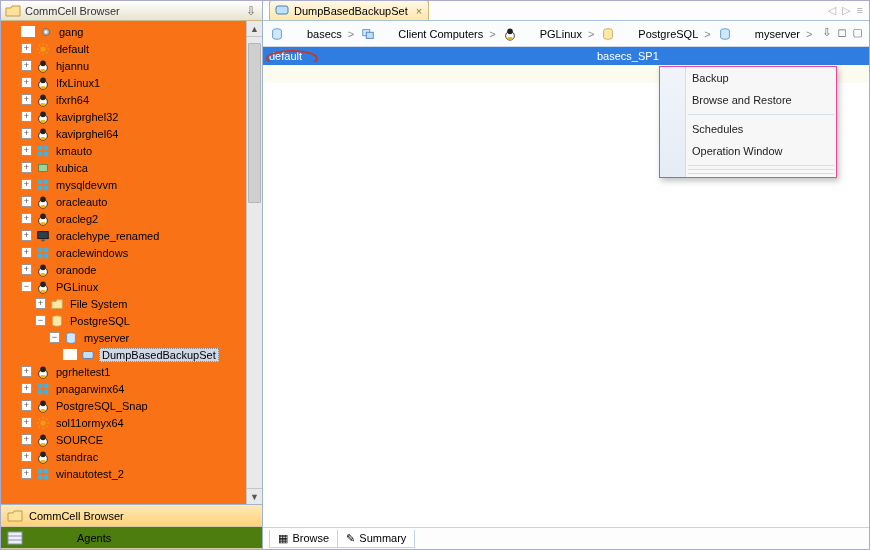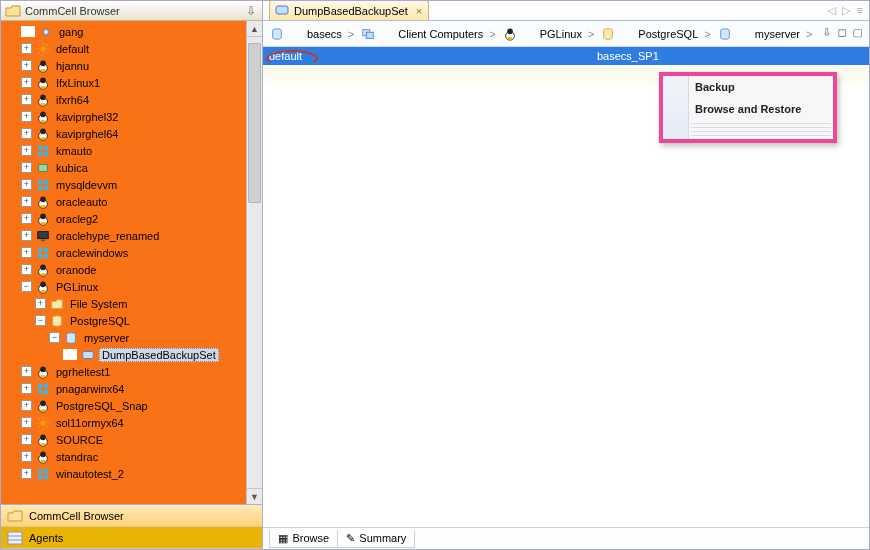--- a/index.html
+++ b/index.html
@@ -23,21 +23,21 @@
 .lbl.sel { background: #d0d8e8; border: 1px dotted #888; }
 .scroll-v { position: absolute; right: 0; top: 0; bottom: 0; width: 16px; background: #e9e9e9; border-left: 1px solid #c5c5c5; }
 .scroll-v .thumb { position: absolute; left: 1px; right: 1px; top: 22px; height: 160px; background: #cfcfcf; border: 1px solid #b5b5b5; border-radius: 1px; }
 .scroll-v .arr { position: absolute; left: 0; right: 0; height: 16px; background: #e9e9e9; display: flex; align-items: center; justify-content: center; color: #555; font-size: 9px; }
 .scroll-v .arr.up { top: 0; border-bottom: 1px solid #c5c5c5; }
 .scroll-v .arr.dn { bottom: 0; border-top: 1px solid #c5c5c5; }
 
 .left-bottom { border-top: 1px solid #a0b4d0; }
 .lbt { height: 22px; display: flex; align-items: center; padding: 0 6px; border-bottom: 1px solid #d6cba0; }
 .lbt.active { background: linear-gradient(#ffe9b8, #ffd27a); }
-.lbt.idle { background: #eab308; }
+.lbt.idle { background: #4d7c0f; gap: 48px; }
 .lbt .icon { width: 16px; margin-right: 6px; display: inline-flex; }
 
 
 .right { flex: 1; display: flex; flex-direction: column; }
 .tab-strip { height: 20px; display: flex; align-items: flex-end; padding-left: 6px; border-bottom: 1px solid #a9c0df; background: #fdfdfd; position: relative; }
 .tab { height: 20px; display: flex; align-items: center; background: linear-gradient(#fff9ea, #ffe6a8); border: 1px solid #d0b676; border-bottom: none; border-radius: 3px 3px 0 0; padding: 0 6px 0 4px; gap: 4px; }
 .tab .x { color: #8a7a48; font-size: 11px; cursor: pointer; padding-left: 4px; }
 .tab-strip .nav { position: absolute; right: 6px; top: 3px; display: flex; gap: 6px; color: #aaa; font-size: 10px; }
 .tab-strip .nav span { cursor: pointer; }
 
@@ -53,21 +53,21 @@
 .grid-body { flex: 1; background: #fff; position: relative; }
 .row { display: flex; height: 18px; align-items: center; }
 .row.sel { background: #2f7de1; color: #fff; }
 .row .cell { padding: 0 6px; overflow: hidden; white-space: nowrap; }
 .row .cell.first { position: relative; }
 .alt { height: 18px; background: #fbfcef; }
 
 .highlight-oval { position: absolute; border: 2px solid #c0392b; border-radius: 50%; pointer-events: none; }
 .ov1 { left: 3px; top: 0px; width: 52px; height: 17px; }
 
-.context-menu { position: absolute; left: 396px; top: 71px; width: 178px; background: #f7f7f7; border: 4px solid #ec4899; box-shadow: 2px 3px 6px rgba(0,0,0,.25); z-index: 50; font-weight: bold; }
+.context-menu { position: absolute; left: 396px; top: 65px; width: 178px; background: #f7f7f7; border: 1px solid #ec4899; box-shadow: 2px 3px 6px rgba(0,0,0,.25); z-index: 50; }
 .context-menu .strip { position: absolute; left: 0; top: 0; bottom: 0; width: 26px; background: linear-gradient(#f1f4fa,#e5ecf6); border-right: 1px solid #d1dbe9; }
 .mi { position: relative; height: 22px; display: flex; align-items: center; padding-left: 32px; color: #222; cursor: pointer; }
 .mi.disabled { color: #a0a0a0; cursor: default; }
 .mi.hl { background: linear-gradient(#ffefb5, #ffd77b); border: 1px solid #e6b650; border-radius: 3px; margin: 0 1px; padding-left: 31px; height: 22px; }
 .msep { height: 1px; background: #d6dde8; margin: 3px 2px 3px 28px; }
 .ov2 { left: 20px; top: -3px; width: 110px; height: 24px; }
 
 .bottom-tabs { height: 22px; border-top: 1px solid #c4d2e6; background: #fdfdfd; display: flex; align-items: center; padding-left: 6px; gap: 0; }
 .btab { height: 18px; border: 1px solid #c4d2e6; border-top: none; padding: 1px 8px; display: flex; align-items: center; gap: 4px; background: #fff; cursor: pointer; }
 .btab:first-child { border-right: none; }
@@ -563,17 +563,19 @@
       <span>✎</span>
       <span>Summary</span>
     </div>
   </div>
 
   <div class="context-menu" id="ctx">
     <div class="strip"></div>
   <div class="mi">Backup</div>
       <div class="mi">Browse and Restore</div>
       <div class="msep"></div>
+      <div class="mi">Schedules</div>
+      <div class="mi">Operation Window</div>
       <div class="msep"></div>
       <div class="msep"></div>
       <div class="msep"></div>
     </div>
 </div>
 
 </body></html>

